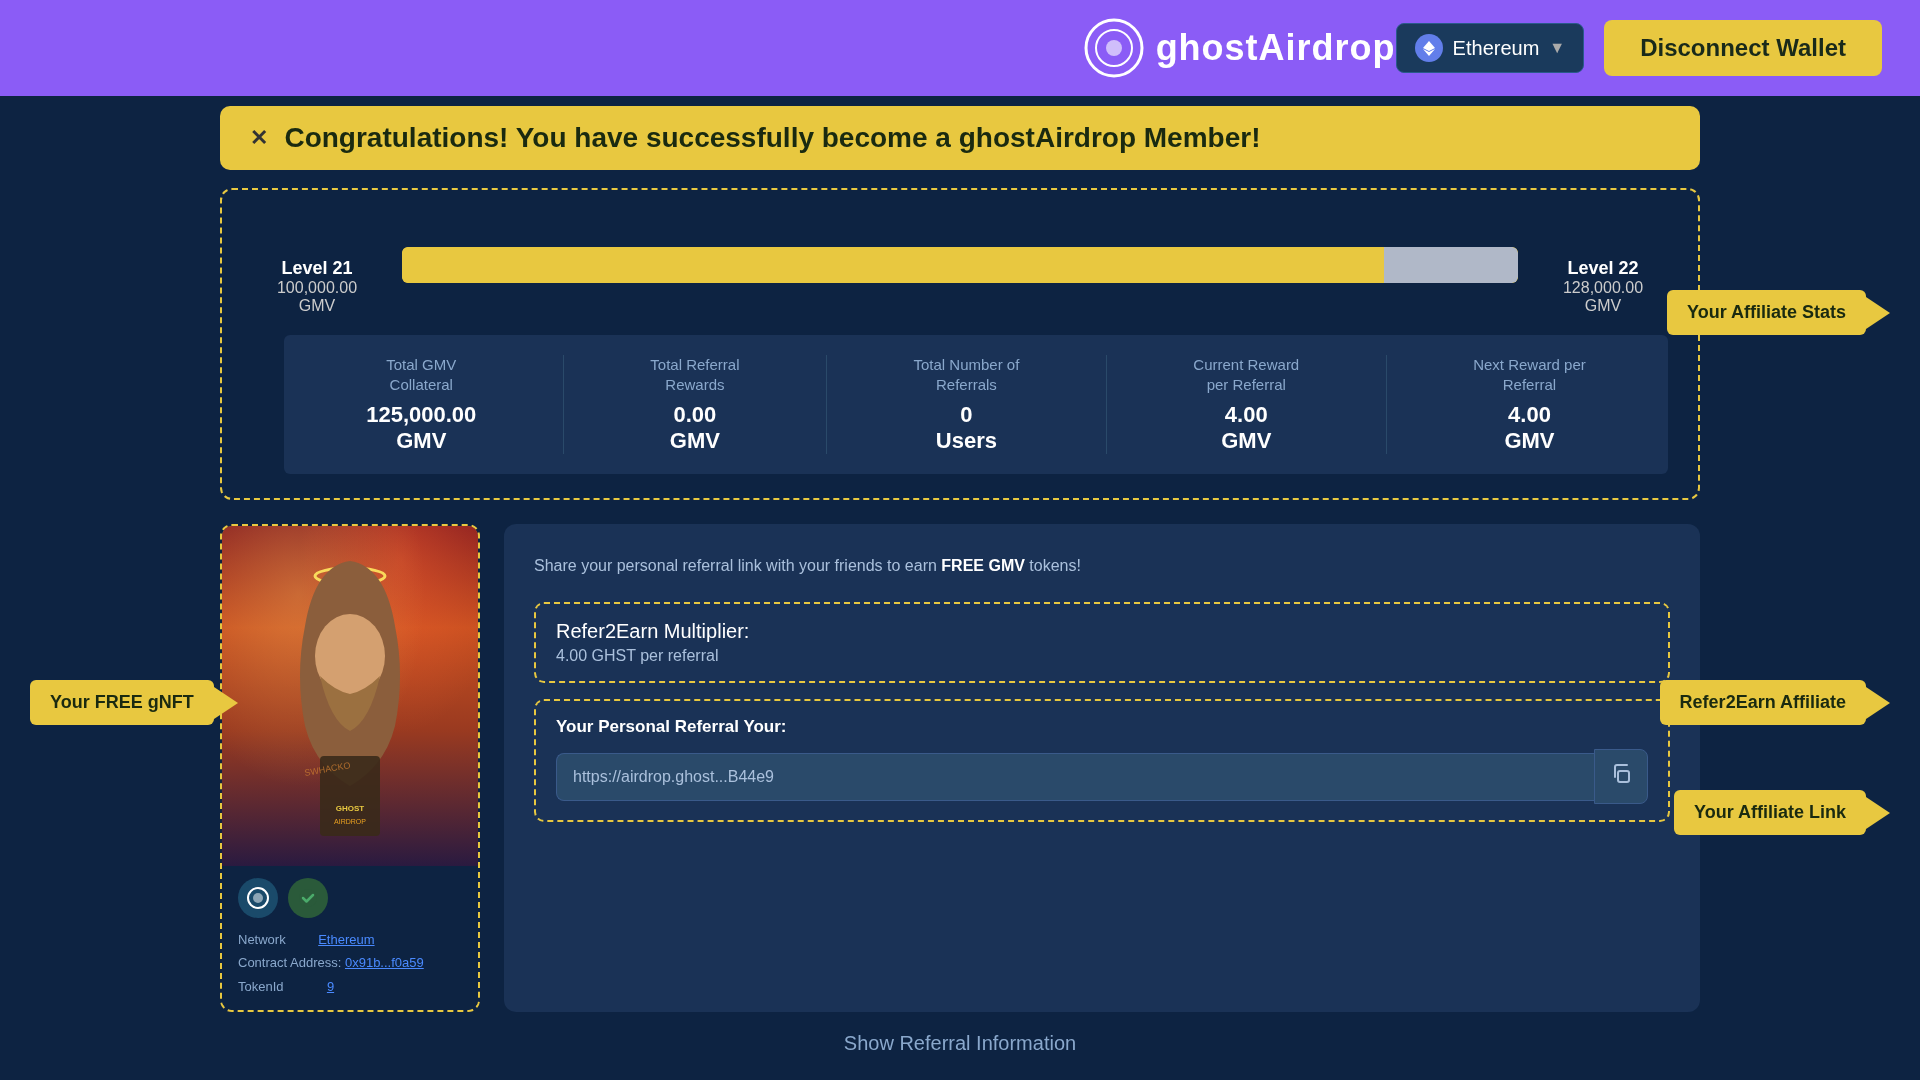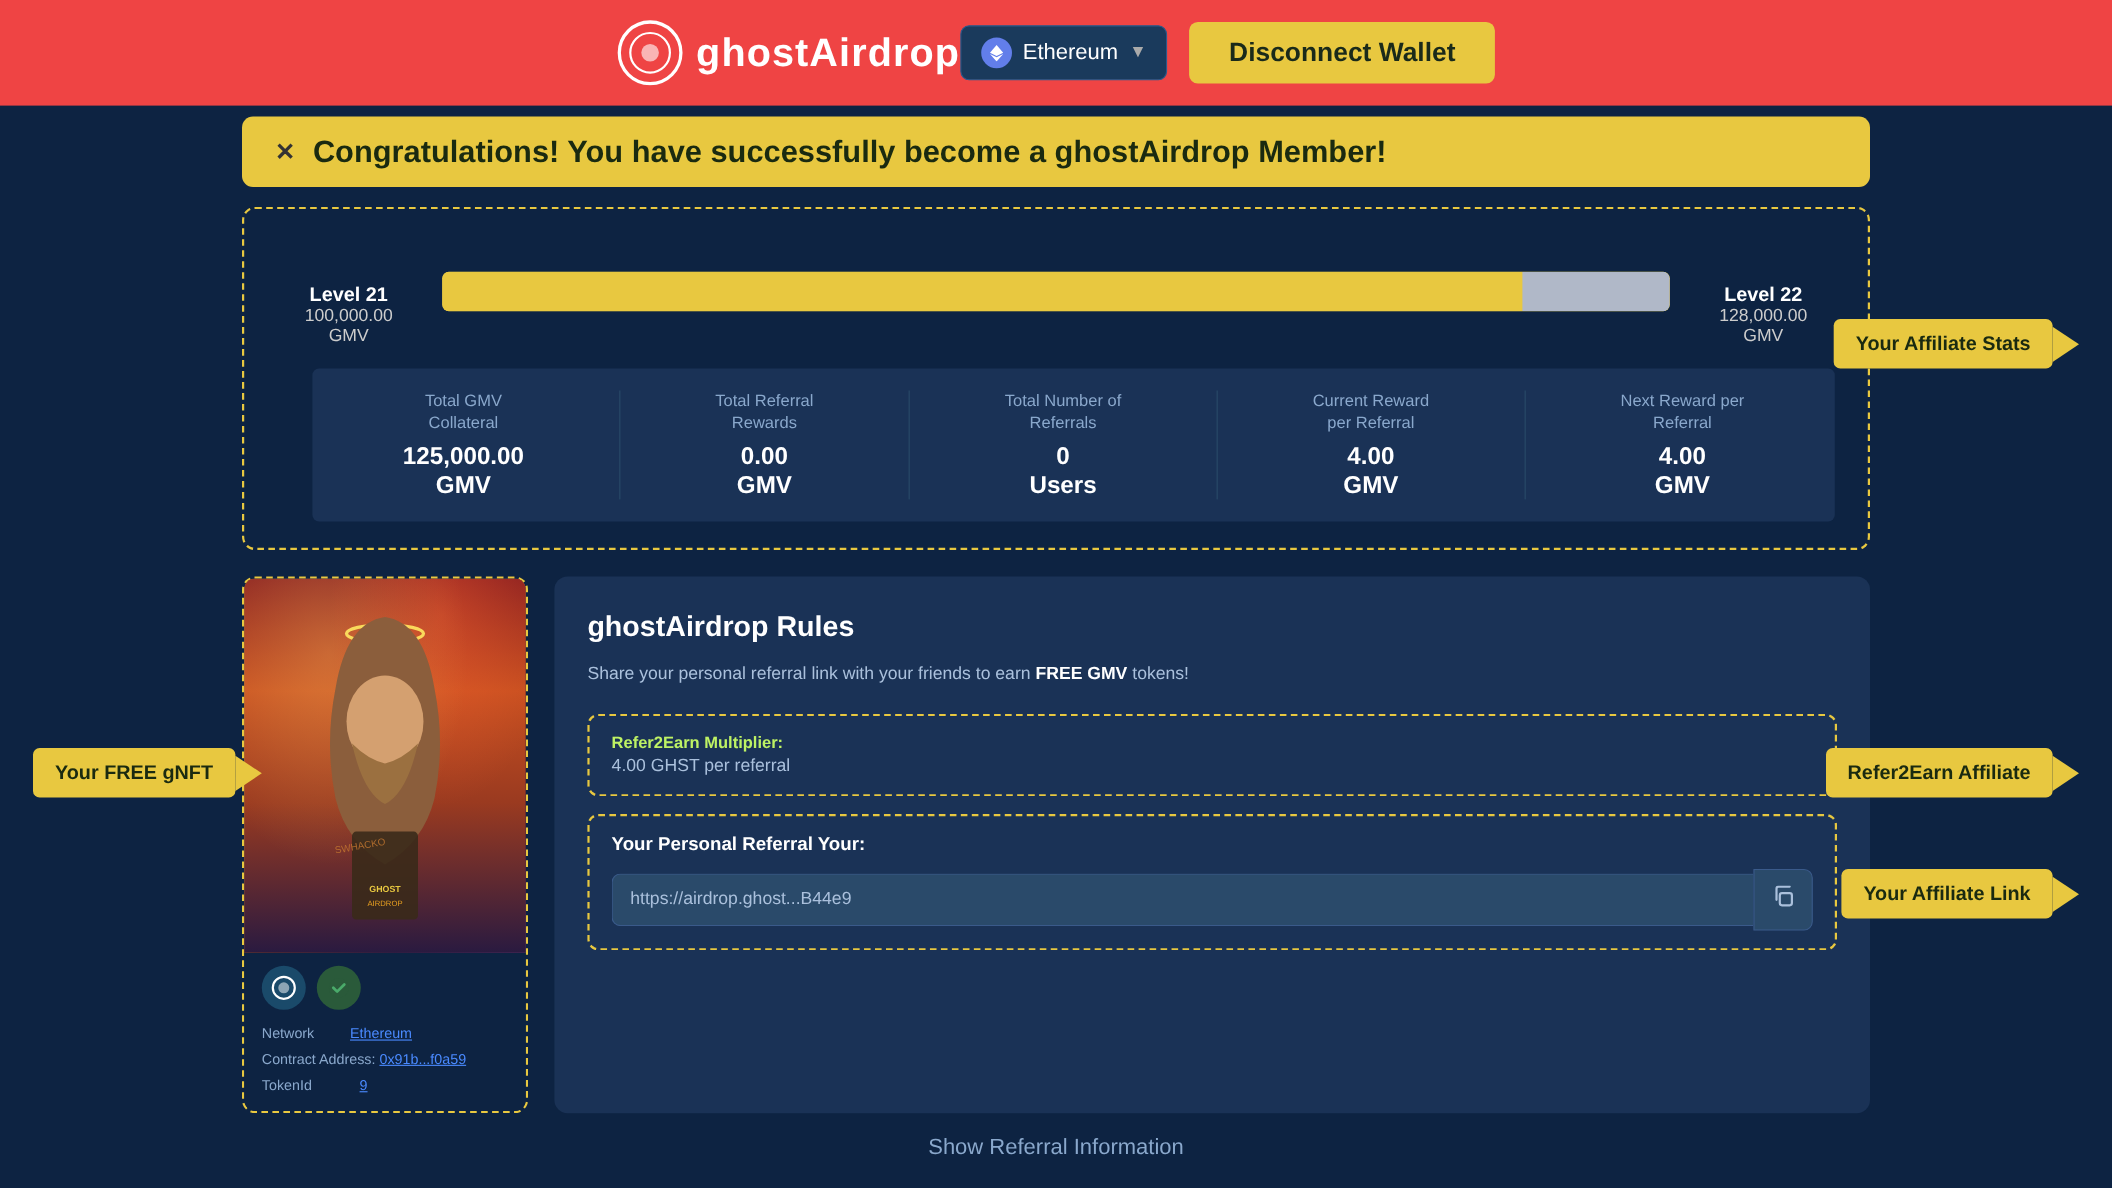--- a/index.html
+++ b/index.html
@@ -10,23 +10,23 @@
       height: 1080px;
       overflow: hidden;
       position: relative;
       color: white;
     }
 
     
     .header {
       display: flex;
       align-items: center;
-      justify-content: center;
-      padding: 18px 50px;
-      background: #ef4444;
+      justify-content: flex-end;
+      padding: 18px 38px;
+      background: #8b5cf6;
     }
     .logo-area {
       display: flex;
       align-items: center;
       gap: 12px;
     }
     .logo-icon {
       width: 60px;
       height: 60px;
     }
@@ -273,23 +273,23 @@
     .rules-desc strong {
       color: white;
     }
     .multiplier-box {
       border: 2px dashed #e8c840;
       border-radius: 10px;
       padding: 16px 20px;
       margin-bottom: 16px;
     }
     .multiplier-label {
-      font-size: 15px;
-      font-weight: 700;
-      color: #bef264;
+      font-size: 20px;
+      font-weight: 400;
+      color: #ffffff;
       margin-bottom: 4px;
     }
     .multiplier-value {
       font-size: 16px;
       color: #aac0dc;
     }
     .referral-link-box {
       border: 2px dashed #e8c840;
       border-radius: 10px;
       padding: 16px 20px;
@@ -516,21 +516,20 @@
         </div>
         <div class="nft-details">
           <span>Network</span> &nbsp;&nbsp;&nbsp;&nbsp;&nbsp;&nbsp;&nbsp;&nbsp;<a>Ethereum</a><br>
           <span>Contract Address:</span> <a>0x91b...f0a59</a><br>
           <span>TokenId</span> &nbsp;&nbsp;&nbsp;&nbsp;&nbsp;&nbsp;&nbsp;&nbsp;&nbsp;&nbsp;&nbsp;<a>9</a>
         </div>
       </div>
     </div>
 
     <div class="rules-card">
-      <div class="rules-title">ghostAirdrop Rules</div>
       <div class="rules-desc">
         <span>Share your personal referral link with your friends to earn</span> <strong>FREE GMV</strong> <span>tokens!</span>
       </div>
       <div class="multiplier-box">
         <div class="multiplier-label">Refer2Earn Multiplier:</div>
         <div class="multiplier-value">4.00 GHST per referral</div>
       </div>
       <div class="referral-link-box">
         <div class="referral-link-label">Your Personal Referral Your:</div>
         <div class="referral-link-input-row">

